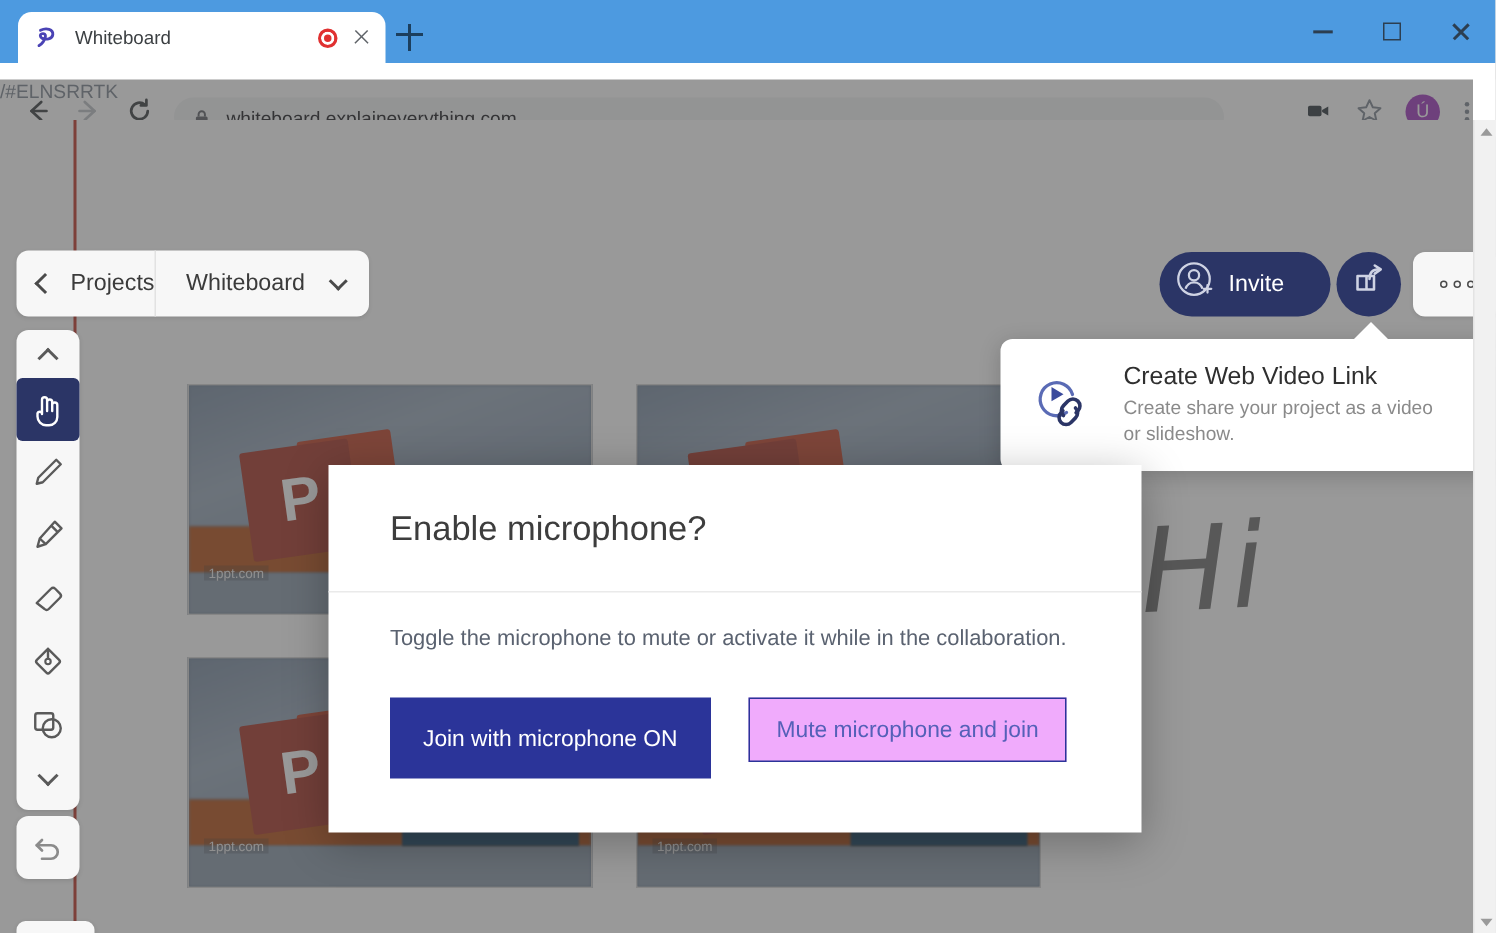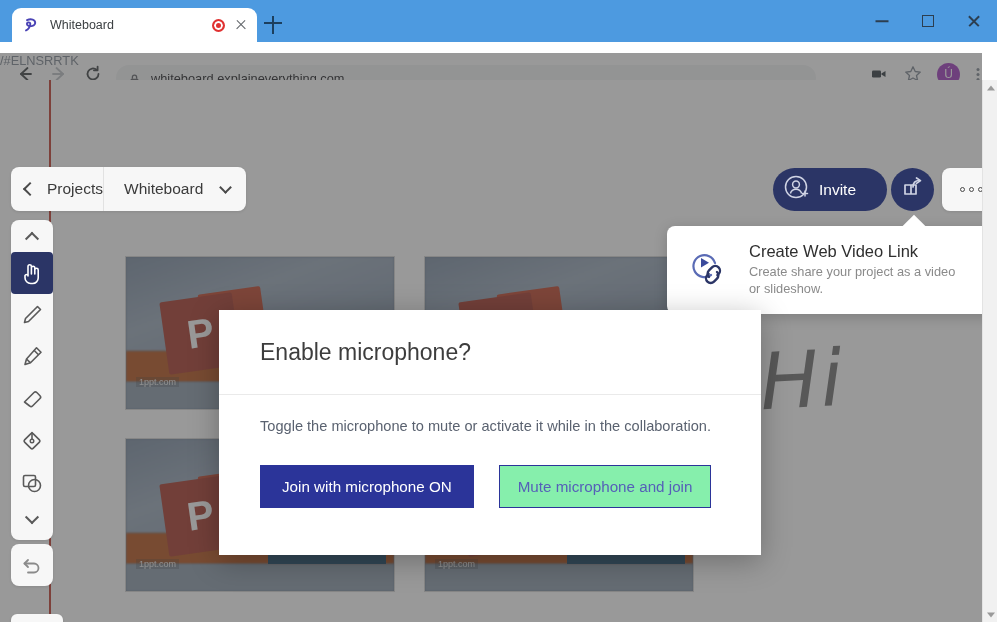--- a/index.html
+++ b/index.html
@@ -248,25 +248,25 @@
   }
   .modal-head {
     height: 85px; border-bottom: 1px solid #eaeaea; display: flex;
     align-items: center; padding: 0 41px;
   }
   .modal-head h2 { font-size: 23px; font-weight: normal; color: #3d3d3d; }
   .modal-body { padding: 22px 41px 0 41px; }
   .modal-body p { font-size: 14.6px; color: #5a6270; line-height: 1.33; }
   .modal-actions { display: flex; margin-top: 29px; }
   .btn-primary {
-    height: 43px; background: #2b3499; color: #ffffff; border: none;
+    height: 54px; background: #2b3499; color: #ffffff; border: none;
     font-size: 15.2px; padding: 0 22px; font-family: "Liberation Sans", sans-serif;
   }
   .btn-secondary {
-    height: 43px; background: #86efac; color: #5560b8; border: 1px solid #2b3499;
+    height: 43px; background: #f0abfc; color: #5560b8; border: 1px solid #2b3499;
     font-size: 15.2px; padding: 0 18px; margin-left: 25px;
     font-family: "Liberation Sans", sans-serif;
   }
 </style>
 </head>
 <body>
 
 <div class="app">
 
   <div class="titlebar">

